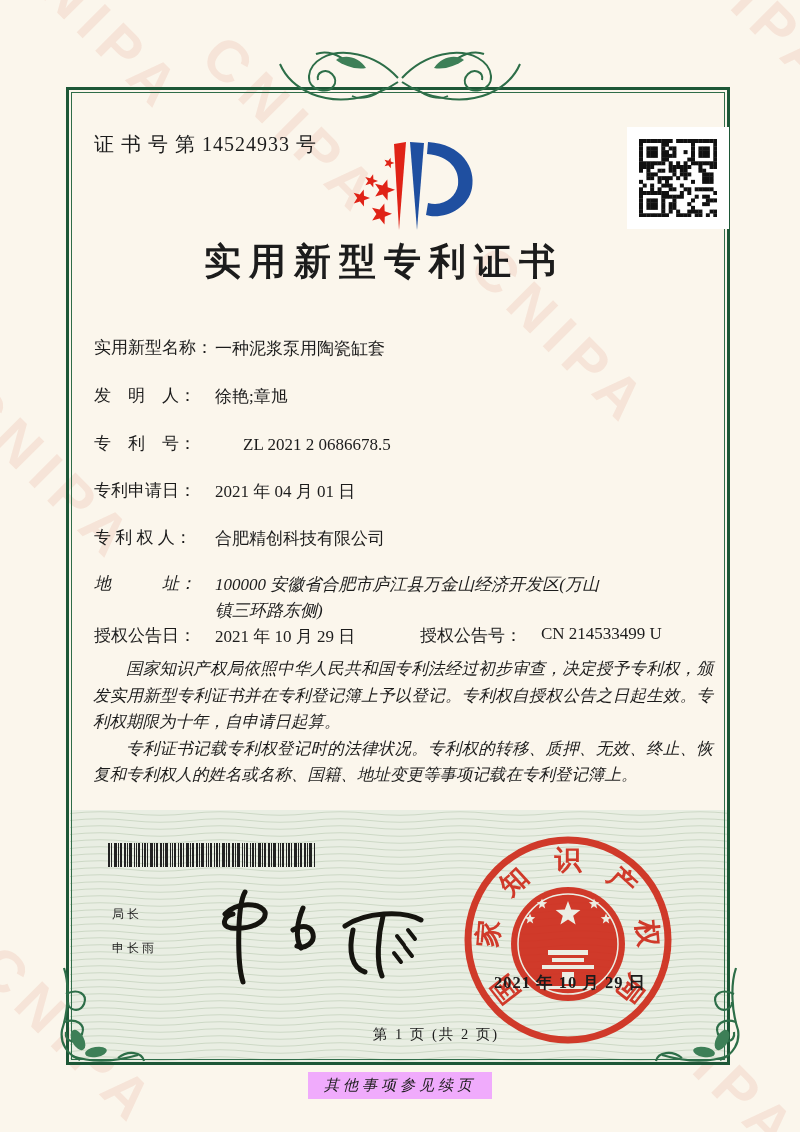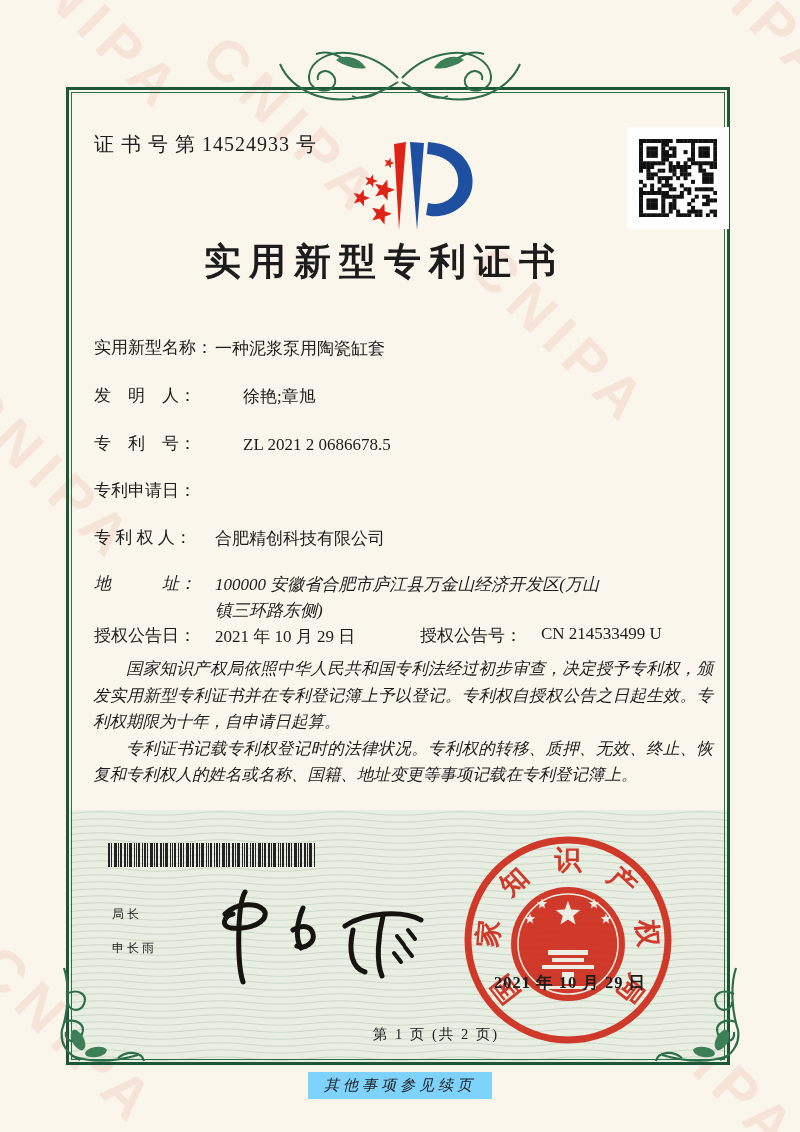--- a/index.html
+++ b/index.html
@@ -49,21 +49,21 @@
   .signature { position:absolute; left:205px; top:878px; }
 
   .seal { position:absolute; left:462px; top:834px; width:212px; height:212px;
           z-index:6; mix-blend-mode:multiply; opacity:.95; }
   .seal-date { position:absolute; left:478px; top:972px; width:184px; text-align:center;
                font-size:16.5px; font-weight:bold; letter-spacing:1px; z-index:7; }
 
   .page-info { position:absolute; left:66px; top:1025px; width:740px; text-align:center;
                font-size:14.5px; letter-spacing:2px; }
   .note { position:absolute; left:0; top:1072px; width:800px; text-align:center; }
-  .note span { display:inline-block; background:#7dd3fc; padding:4px 16px; font-size:15px;
+  .note span { display:inline-block; background:#f0abfc; padding:4px 16px; font-size:15px;
                font-style:italic; letter-spacing:4px; }
 </style>
 </head>
 <body>
 
 <div class="page">
 
   <div class="wm" style="left:-18px; top:-12px;">CNIPA</div>
   <div class="wm" style="left:180px; top:92px;">CNIPA</div>
   <div class="wm" style="left:636px; top:-34px;">CNIPA</div>
@@ -381,30 +381,31 @@
           <rect x="74.29" y="74.29" width="4" height="4" fill="#111"></rect>
         </svg>
     </div>
 
     <div class="title">实用新型专利证书</div>
 
     <div class="row" style="top:336px;">
       <span class="lbl">实用新型名称：</span>
       <span class="val">一种泥浆泵用陶瓷缸套</span>
     </div>
-    <div class="row" style="top:384px;gap:28px;">
+    <div class="row" style="top:384px;">
       <span class="lbl">发　明　人：</span>
       <span class="val">徐艳;章旭</span>
     </div>
     <div class="row" style="top:432px;gap:28px;">
       <span class="lbl">专　利　号：</span>
       <span class="val">ZL 2021 2 0686678.5</span>
     </div>
     <div class="row" style="top:479px;">
       <span class="lbl">专利申请日：</span>
+      <span class="val">2021 年 04 月 01 日</span>
     </div>
     <div class="row" style="top:526px;">
       <span class="lbl">专 利 权 人：</span>
       <span class="val">合肥精创科技有限公司</span>
     </div>
     <div class="row" style="top:572px; width:505px;font-style:italic;">
       <span class="lbl">地　　　址：</span>
       <span class="val">100000  安徽省合肥市庐江县万金山经济开发区(万山镇三环路东侧)</span>
     </div>
     <div class="row" style="top:624px;">

